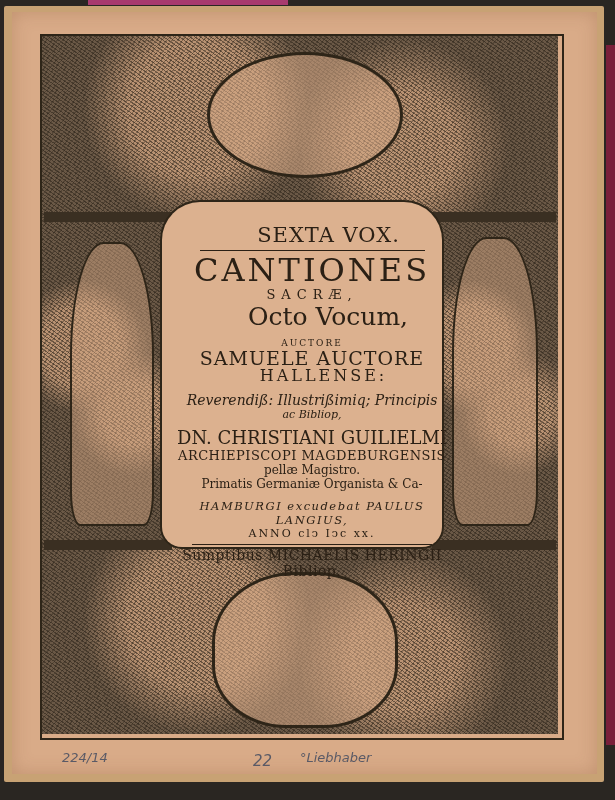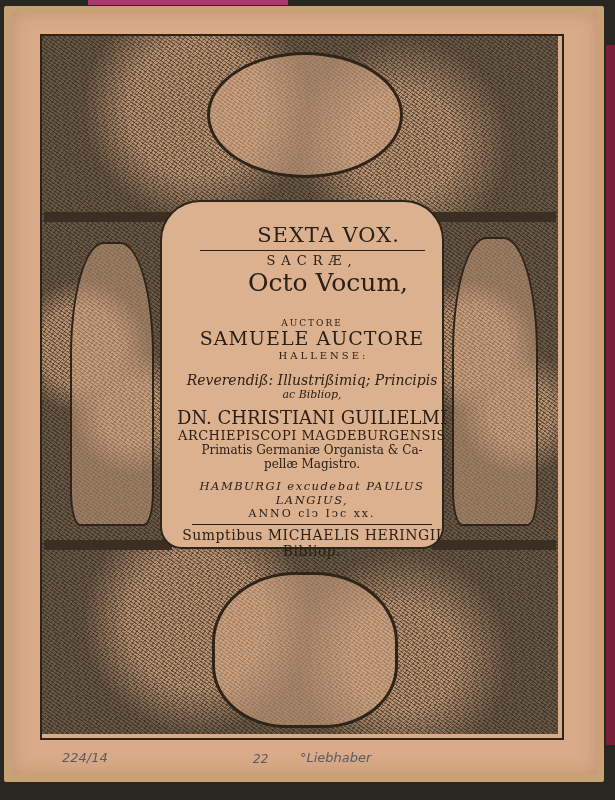--- a/index.html
+++ b/index.html
@@ -73,39 +73,39 @@
 
     .title-block {
       position: absolute; left: 150px; top: 205px; width: 300px;
       text-align: center; color: #2b2015;
     }
     .t-sexta { font-size: 21px; letter-spacing: 1px; margin-top: 6px; padding-left: 33px; }
     .t-rule { border-top: 1.5px solid #2b2015; width: 225px; margin: 3px auto 2px; }
     .t-cantiones { font-size: 32px; letter-spacing: 3px; line-height: 34px; }
     .t-sacrae { font-size: 13px; letter-spacing: 6px; line-height: 15px; }
     .t-octo { font-size: 25px; line-height: 30px; margin-left: 32px; }
-    .t-auctore { font-size: 9px; letter-spacing: 2px; margin-top: 20px; }
+    .t-auctore { font-size: 9px; letter-spacing: 2px; margin-top: 6px; }
     .t-author { font-size: 19px; letter-spacing: 1px; line-height: 20px; }
-    .t-hallense { font-size: 10px; letter-spacing: 3px; line-height: 16px; padding-left: 23px; }
+    .t-hallense { font-size: 16px; letter-spacing: 3px; line-height: 16px; padding-left: 23px; }
     .t-dedic { font-size: 14px; font-style: italic; line-height: 16px; margin-top: 8px; }
     .t-domini { font-size: 11px; font-style: italic; line-height: 14px; }
     .t-dn { font-size: 18px; line-height: 20px; margin-top: 6px; }
     .t-archi { font-size: 13px; letter-spacing: 0.5px; line-height: 15px; }
     .t-primatis { font-size: 12px; line-height: 14px; }
     .t-imprint { font-size: 11.5px; font-style: italic; letter-spacing: 1.5px; margin-top: 8px; line-height: 14px; text-align: center; }
     .t-anno { font-size: 11px; letter-spacing: 2px; line-height: 14px; }
     .t-rule2 { border-top: 1.5px solid #2b2015; width: 240px; margin: 3px auto 2px; }
     .t-sumptibus { font-size: 14px; letter-spacing: 0.5px; }
 
     .handwriting {
       position: absolute; font-family: "DejaVu Sans", sans-serif;
       color: #5a5a66; font-style: italic; font-size: 13px;
     }
     .hw-shelf { left: 62px; top: 750px; }
-    .hw-num { left: 253px; top: 752px; font-size: 12px; }
+    .hw-num { left: 253px; top: 752px; font-size: 15px; }
     .hw-note { left: 300px; top: 750px; }
   </style>
 </head>
 <body>
 
 <div class="book-edge"></div>
 <div class="top-strip"></div>
 <div class="spine-strip"></div>
 
 <div class="page">
@@ -120,31 +120,32 @@
   <div class="figure fig-right"></div>
   <div class="pedestal ped-l-top"></div>
   <div class="pedestal ped-r-top"></div>
   <div class="pedestal ped-l-bot"></div>
   <div class="pedestal ped-r-bot"></div>
   <div class="cartouche"></div>
 
   <div class="title-block">
     <div class="t-sexta">SEXTA VOX.</div>
     <div class="t-rule"></div>
+    <div class="t-cantiones">CANTIONES</div>
     <div class="t-sacrae">SACRÆ,</div>
     <div class="t-octo">Octo Vocum,</div>
     <div class="t-auctore">AUCTORE</div>
     <div class="t-author">SAMUELE AUCTORE</div>
     <div class="t-hallense">HALLENSE:</div>
     <div class="t-dedic">Reverendiß: Illustrißimiq; Principis</div>
     <div class="t-domini">ac Bibliop,</div>
     <div class="t-dn">DN. CHRISTIANI GUILIELMI</div>
     <div class="t-archi">ARCHIEPISCOPI MAGDEBURGENSIS</div>
+    <div class="t-primatis">pellæ Magistro.</div>
     <div class="t-primatis">Primatis Germaniæ Organista &amp; Ca-</div>
-    <div class="t-primatis">pellæ Magistro.</div>
     <div class="t-imprint">HAMBURGI excudebat PAULUS LANGIUS,</div>
     <div class="t-anno">ANNO clↄ Iↄc xx.</div>
     <div class="t-rule2"></div>
     <div class="t-sumptibus">Sumptibus MICHAELIS HERINGII Bibliop.</div>
   </div>
 </div>
 
 <div class="handwriting hw-shelf">224/14</div>
 <div class="handwriting hw-num">22</div>
 <div class="handwriting hw-note">°Liebhaber</div>

